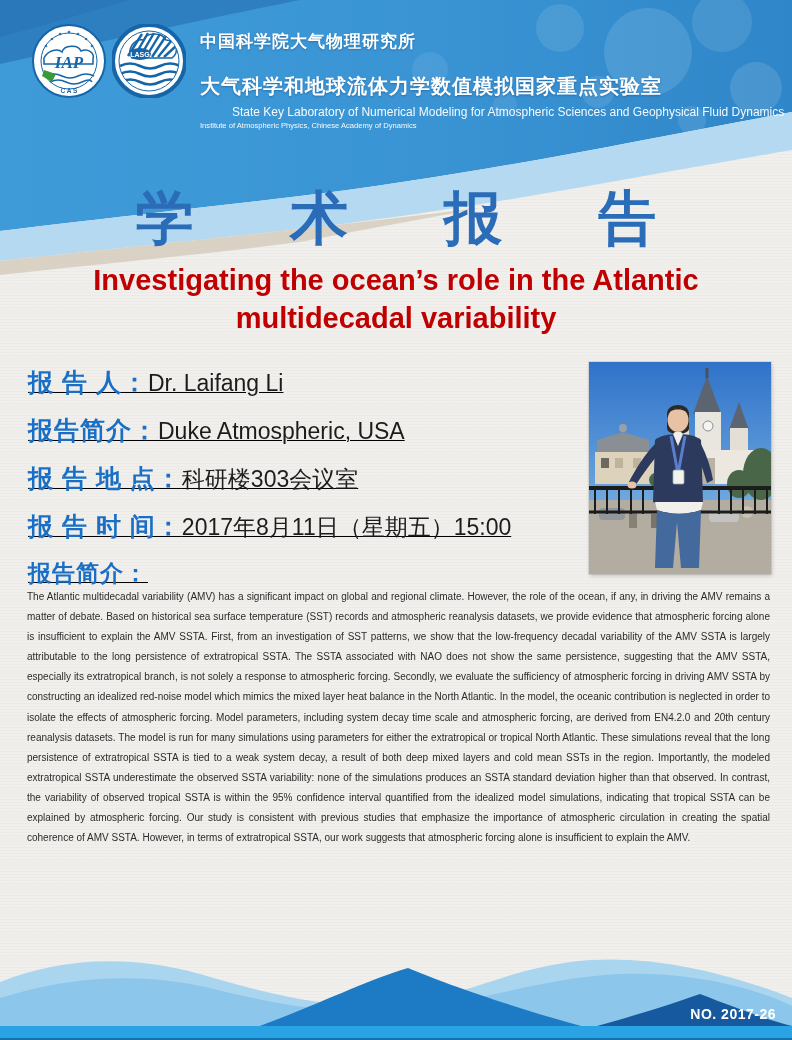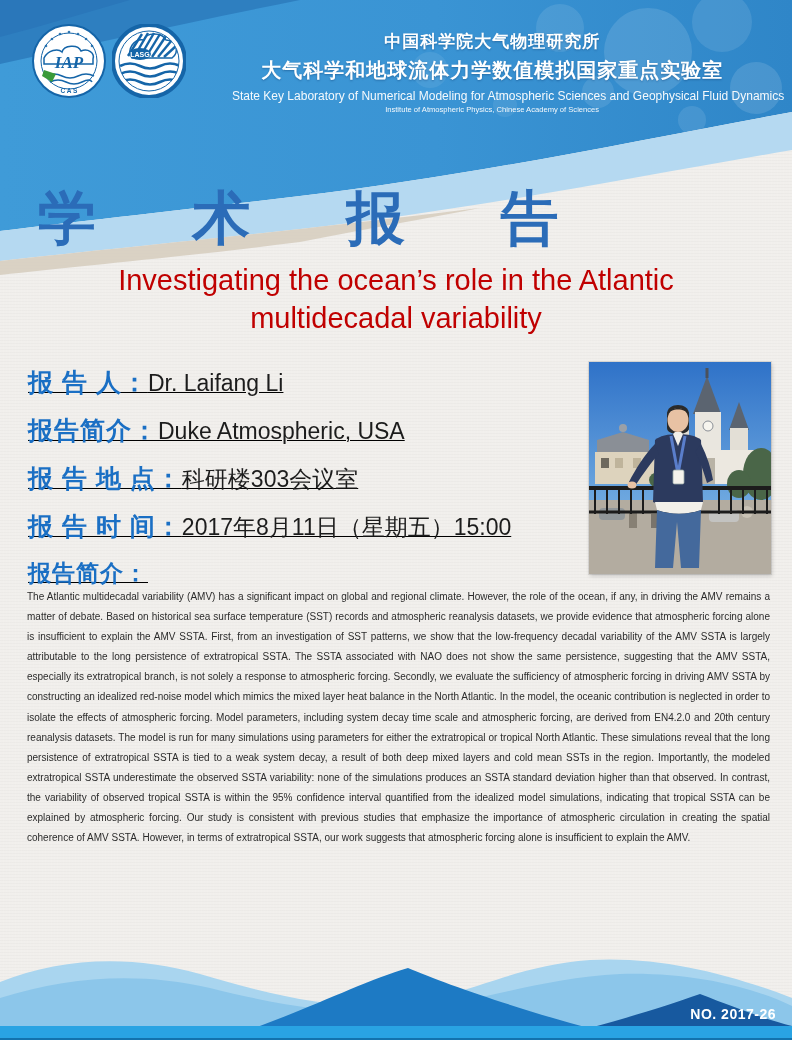--- a/index.html
+++ b/index.html
@@ -10,31 +10,31 @@
       repeating-linear-gradient(0deg, rgba(0,0,0,.018) 0 1px, transparent 1px 3px),
       repeating-linear-gradient(90deg, rgba(255,255,255,.05) 0 1px, transparent 1px 3px);
     font-family:"Liberation Sans", sans-serif;
   }
   .layer{position:absolute;left:0;}
   
   .header-svg{top:0;width:792px;height:280px;}
   .header-content{top:24px;left:32px;display:flex;align-items:flex-start;z-index:5;position:absolute;}
   .logos{display:flex;gap:6px;}
   .logo{width:74px;height:74px;}
-  .org-text{margin-left:14px;color:#fff;padding-top:6px;text-align:center;}
+  .org-text{margin-left:14px;color:#fff;padding-top:6px;}
   .org-cn{font-size:17px;font-weight:bold;letter-spacing:1px;text-shadow:0 1px 2px rgba(0,40,90,.35);}
-  .lab-cn{font-size:20px;font-weight:bold;letter-spacing:1px;margin-top:4px;text-shadow:0 1px 2px rgba(0,40,90,.35);}
+  .lab-cn{font-size:20px;font-weight:bold;letter-spacing:1px;margin-top:20px;text-shadow:0 1px 2px rgba(0,40,90,.35);}
   .lab-en1{font-size:12px;margin-top:5px;opacity:.95;margin-left:32px;}
   .lab-en2{font-size:7.6px;margin-top:2px;opacity:.95;}
   
-  .title-cn{position:absolute;top:180px;width:100%;text-align:left;color:#2b6cb8;
+  .title-cn{position:absolute;top:180px;width:100%;text-align:center;color:#2b6cb8;
     font-size:58px;font-weight:bold;letter-spacing:38px;text-indent:38px;
     font-family:"DejaVu Sans", sans-serif;z-index:4;}
   .title-en{position:absolute;top:262px;width:100%;text-align:center;color:#c00000;
-    font-size:29px;font-weight:normal;line-height:1.3;z-index:4;padding:0 40px;box-sizing:border-box;}
+    font-size:29px;font-weight:bold;line-height:1.3;z-index:4;padding:0 40px;box-sizing:border-box;}
   
   .details{position:absolute;top:366px;left:28px;z-index:4;text-decoration:underline;}
   .detail-row{margin-bottom:15px;white-space:nowrap;}
   .detail-label{color:#1a6fc4;font-weight:bold;font-size:25px;letter-spacing:1px;}
   .detail-value{color:#1c1c1c;font-size:23px;}
   .detail-row.intro .detail-label{font-size:23px;}
   
   .photo{position:absolute;top:362px;left:589px;width:182px;height:212px;z-index:4;
     box-shadow:0 0 0 1px rgba(0,0,0,.08),1px 2px 4px rgba(0,0,0,.18);}
   
@@ -133,21 +133,21 @@
           <path d="M8,58 Q18,53 28,58 T48,58 T68,58" fill="none" stroke="#1565a8" stroke-width="2.6"></path>
           <ellipse cx="28" cy="30" rx="11" ry="6" fill="#1565a8"></ellipse>
           <text x="28" y="32.5" font-size="7" font-weight="bold" fill="#ffffff" text-anchor="middle">LASG</text>
         </g>
       </svg>
     </div>
     <div class="org-text">
       <div class="org-cn">中国科学院大气物理研究所</div>
       <div class="lab-cn">大气科学和地球流体力学数值模拟国家重点实验室</div>
       <div class="lab-en1">State Key Laboratory of Numerical Modeling  for Atmospheric Sciences and Geophysical Fluid Dynamics</div>
-      <div class="lab-en2">Institute of Atmospheric Physics, Chinese Academy of Sciences</div>
+      <div class="lab-en2">Institute of Atmospheric Physics, Chinese Academy of Dynamics</div>
     </div>
   </div>
 
   <div class="title-cn">学 术 报 告</div>
   <div class="title-en">Investigating the ocean’s role in the Atlantic multidecadal variability</div>
 
   <div class="details">
     <div class="detail-row">
       <span class="detail-label">报 告 人：</span><span class="detail-value">Dr. Laifang Li</span>
     </div>

